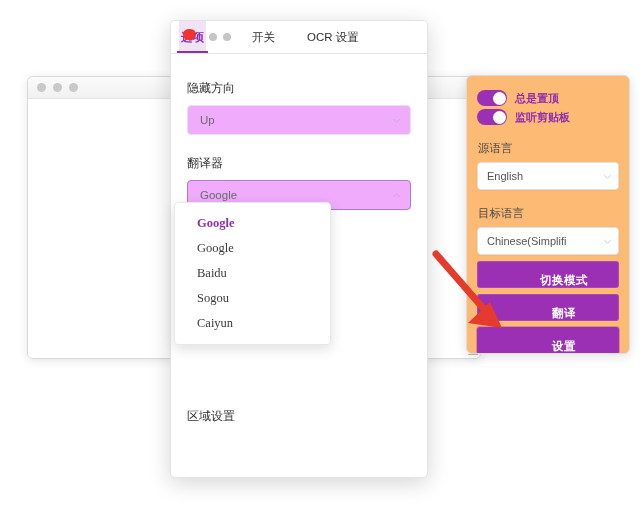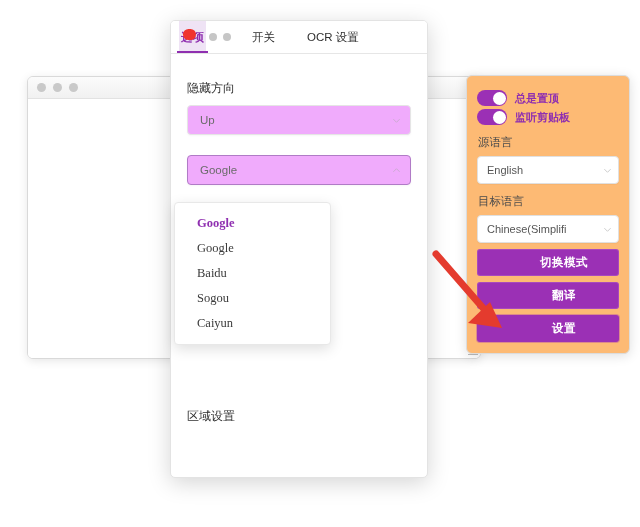--- a/index.html
+++ b/index.html
@@ -117,21 +117,21 @@
   }
   .toggle-label {
     font-size: 11px;
     color: #8f2fb0;
     font-weight: bold;
     white-space: nowrap;
   }
   .rw-field-label {
     font-size: 11.5px;
     color: #4c4c4c;
-    margin: 10px 0 6px 1px;
+    margin: 16px 0 6px 1px;
   }
   .rw-select {
     height: 26px;
     border: 1px solid #e0e0e0;
     border-radius: 4px;
     background: #fff;
     display: flex;
     align-items: center;
     padding: 0 6px 0 9px;
     font-size: 11px;
@@ -149,21 +149,21 @@
     height: 9px;
     flex: 0 0 auto;
     opacity: .55;
   }
   .rw-btn {
     margin-top: 6px;
     height: 27px;
     background: #9b30b5;
     border-radius: 3px;
     display: flex;
-    align-items: center;
+    align-items: flex-end;
     justify-content: center;
     color: #ffffff;
     font-size: 11.5px;
     font-weight: bold;
     letter-spacing: .5px;
     box-shadow: inset 0 0 0 1px rgba(255,255,255,.12);
     padding-left: 32px;
   }
   .rw-btn.highlight {
     box-shadow: 0 0 0 1px rgba(155,48,181,.35);
@@ -400,20 +400,21 @@
     <div class="sp-body">
 
       <div class="sp-label">隐藏方向</div>
       <div class="sp-select">
         <span>Up</span>
         <svg class="chev" viewBox="0 0 10 10">
           <path d="M1.5 3.5 L5 7 L8.5 3.5" fill="none" stroke="#a8a8a8" stroke-width="1"></path>
         </svg>
       </div>
 
+      <div class="sp-label">翻译器</div>
       <div class="sp-select focused">
         <span>Google</span>
         <svg class="chev" viewBox="0 0 10 10">
           <path d="M1.5 6.5 L5 3 L8.5 6.5" fill="none" stroke="#a8a8a8" stroke-width="1"></path>
         </svg>
       </div>
 
       <div class="sp-region">
         <div class="sp-label">区域设置</div>
       </div>

